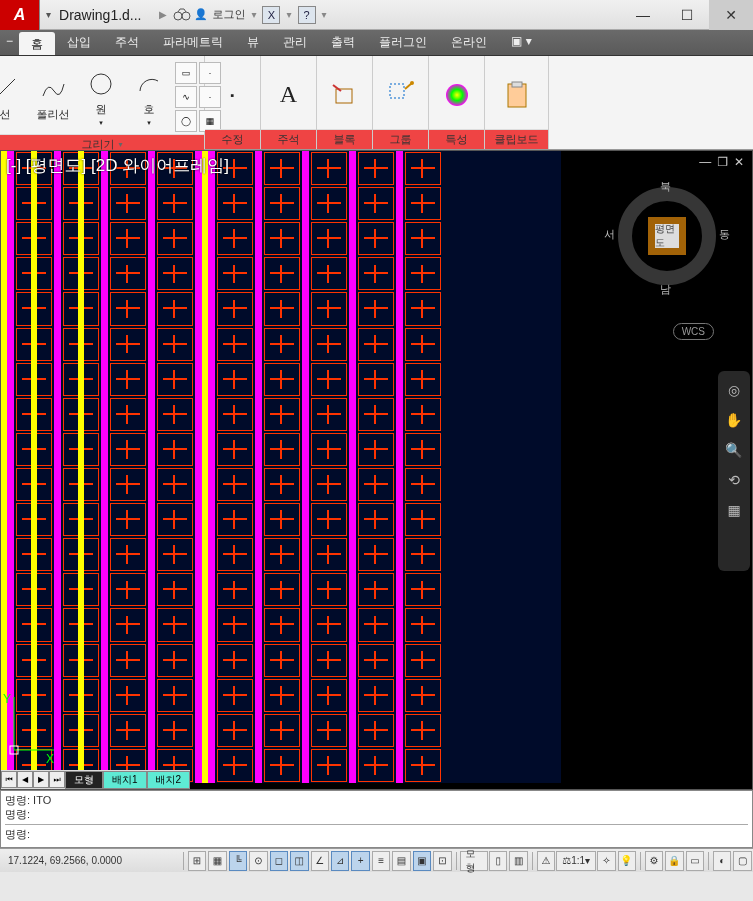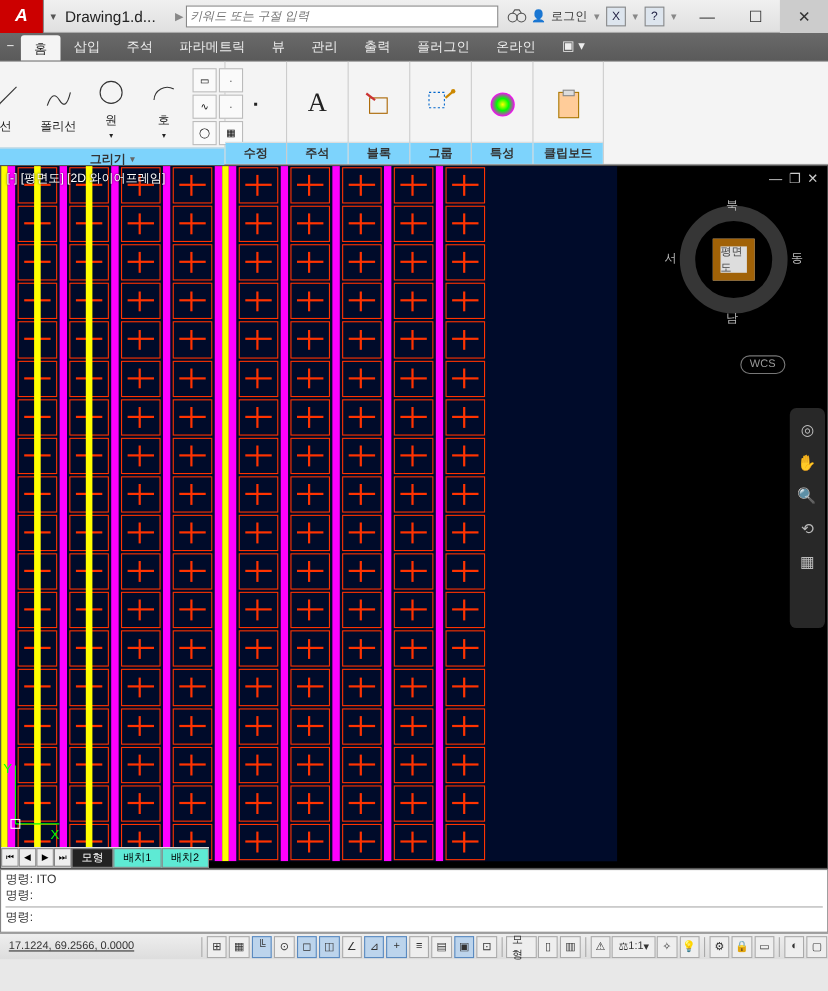--- a/index.html
+++ b/index.html
@@ -19,32 +19,32 @@
 .window-controls div { width: 44px; height: 30px; display: flex; align-items: center; justify-content: center; font-size: 14px; color: #333; }
 .window-controls .close { background: #ccc; }
 
 .tabstrip { height: 26px; background: linear-gradient(#6a6a6a,#5a5a5a); display: flex; align-items: stretch; border-bottom: 1px solid #333; }
 .tab { padding: 4px 12px; font-size: 12px; color: #eee; cursor: pointer; }
 .tab.active { background: #f4f4f4; color: #222; border-radius: 3px 3px 0 0; margin-top: 2px; }
 .tab-minus { padding:4px 6px; color:#eee; font-size:12px; }
 
 .ribbon { height: 94px; background: #f4f4f4; display: flex; border-bottom: 1px solid #999; }
 .panel { border-right: 1px solid #ccc; padding: 4px 0 0 0; display: flex; flex-direction: column; align-items: center; }
-.panel-label { font-size: 11px; color: #333; background: #7dd3fc; width: 100%; text-align: center; padding: 2px 0; border-top: 1px solid #ddd; margin-top:auto;font-weight:bold;}
+.panel-label { font-size: 11px; color: #333; background: #ef4444; width: 100%; text-align: center; padding: 2px 0; border-top: 1px solid #ddd; margin-top:auto;}
 .panel-body { flex: 1; display: flex; align-items: center; gap: 4px; padding: 2px 6px; }
 .big-btn { width: 44px; display: flex; flex-direction: column; align-items: center; font-size: 11px; color: #222; gap:2px; }
 .big-btn .ico { width: 32px; height: 32px; display:flex; align-items:center; justify-content:center; }
 .grid-btns { display:grid; grid-template-columns: repeat(2, 22px); grid-auto-rows:22px; gap:2px; }
 .grid-btns div { border:1px solid #bbb; background:#fafafa; font-size:9px; display:flex; align-items:center; justify-content:center; }
 .panel-draw { width: 205px; }
 .panel-draw .panel-label { display:flex; align-items:center; justify-content:center; gap:4px; }
 .panel-draw .panel-label::after { content:"▾"; font-size:8px; color:#666; }
 
 .drawing { height: 640px; background: #000; position: relative; border: 1px solid #555; }
-.draw-title { position:absolute; top:3px; left:5px; font-size:11px; color:#fff; z-index:5; text-shadow:0 0 2px #000; }
+.draw-title { position:absolute; top:3px; left:5px; font-size:17px; color:#fff; z-index:5; text-shadow:0 0 2px #000; }
 .draw-ctrls { position:absolute; top:4px; right:8px; display:flex; gap:6px; color:#ccc; font-size:12px; z-index:5; }
 .viewcube { position:absolute; top:30px; right:30px; width:110px; height:110px; z-index:5; }
 .cube-center { position:absolute; top:36px; left:36px; width:38px; height:38px; background:#ddd; border:7px solid #a16207; display:flex; align-items:center; justify-content:center; font-size:10px; color:#444; }
 .cube-ring { position:absolute; top:6px; left:6px; width:98px; height:98px; border-radius:50%; border:14px solid rgba(90,90,90,0.6); }
 .cube-n,.cube-s,.cube-e,.cube-w { position:absolute; font-size:11px; color:#bbb; }
 .cube-n { top:-2px; left:48px; } .cube-s { bottom:-6px; left:48px; } .cube-w { top:46px; left:-8px; } .cube-e { top:46px; right:-8px; }
 .wcs { position:absolute; top:172px; right:38px; border:1px solid #777; border-radius:10px; padding:2px 8px; font-size:10px; color:#999; z-index:5; }
 .navbar { position:absolute; top:220px; right:2px; width:32px; height:200px; background:rgba(80,80,80,0.5); border-radius:6px; z-index:5; display:flex; flex-direction:column; align-items:center; gap:8px; padding-top:8px; }
 .navbar div { width:22px; height:22px; color:#bbb; font-size:14px; display:flex; align-items:center; justify-content:center; }
 
@@ -67,37 +67,36 @@
 .layout-tabs { position:absolute; bottom:0; left:0; height:19px; background:#ddd; display:flex; align-items:center; font-size:10px; z-index:6; }
 .lt-btn { width:16px; height:17px; border:1px solid #888; background:#eee; display:flex; align-items:center; justify-content:center; font-size:8px; }
 .lt-tab { padding:1px 8px; border:1px solid #888; background:#5eead4; }
 .lt-tab.active { background:#222; color:#fff; }
 
 .cmdline { height: 58px; background: #fff; border: 1px solid #888; font-size: 11px; color: #333; padding: 2px 4px; font-family: monospace; }
 .cmdline div { line-height: 14px; }
 .cmd-prompt { border-top:1px solid #aaa; margin-top:3px; padding-top:2px; }
 
 .statusbar { height: 24px; background: linear-gradient(#eee,#ddd); display: flex; align-items: center; font-size: 10px; color: #333; border-top: 1px solid #999; }
-.statusbar .coords { padding: 0 8px; min-width: 180px; text-decoration: underline; }
+.statusbar .coords { padding: 0 8px; min-width: 180px; }
 .statusbar .sbtn { width: 22px; height: 20px; border: 1px solid #aaa; margin: 0 1px; display:flex; align-items:center; justify-content:center; font-size:10px; background:#eee;}
 .statusbar .sbtn.on { background:#bcd4ec; border-color:#5a8ac0; }
 .statusbar .sep { width:1px; height:18px; background:#aaa; margin:0 3px; }
 .statusbar .txt-btn { padding:0 5px; border:1px solid #aaa; height:20px; display:flex; align-items:center; background:#eee;}
 </style>
 </head>
 <body>
 
 <div class="titlebar">
   <div class="app-icon">A</div>
   <div class="qat">
     <span>▾</span>
   </div>
   <div class="title-text">Drawing1.d...</div>
   <span class="dd">▶</span>
-  <input class="search-box" placeholder="키워드 또는 구절 입력" style="">
   <div class="login-area">
     <span class="bino">
       <svg viewBox="0 0 18 18">
           <circle cx="5" cy="10" r="4" fill="none" stroke="#555"></circle>
           <circle cx="13" cy="10" r="4" fill="none" stroke="#555"></circle>
           <path d="M5 6 L7 3 L11 3 L13 6" fill="none" stroke="#555"></path>
         </svg>
     </span>
     <span>👤</span>
     <span>로그인</span>

